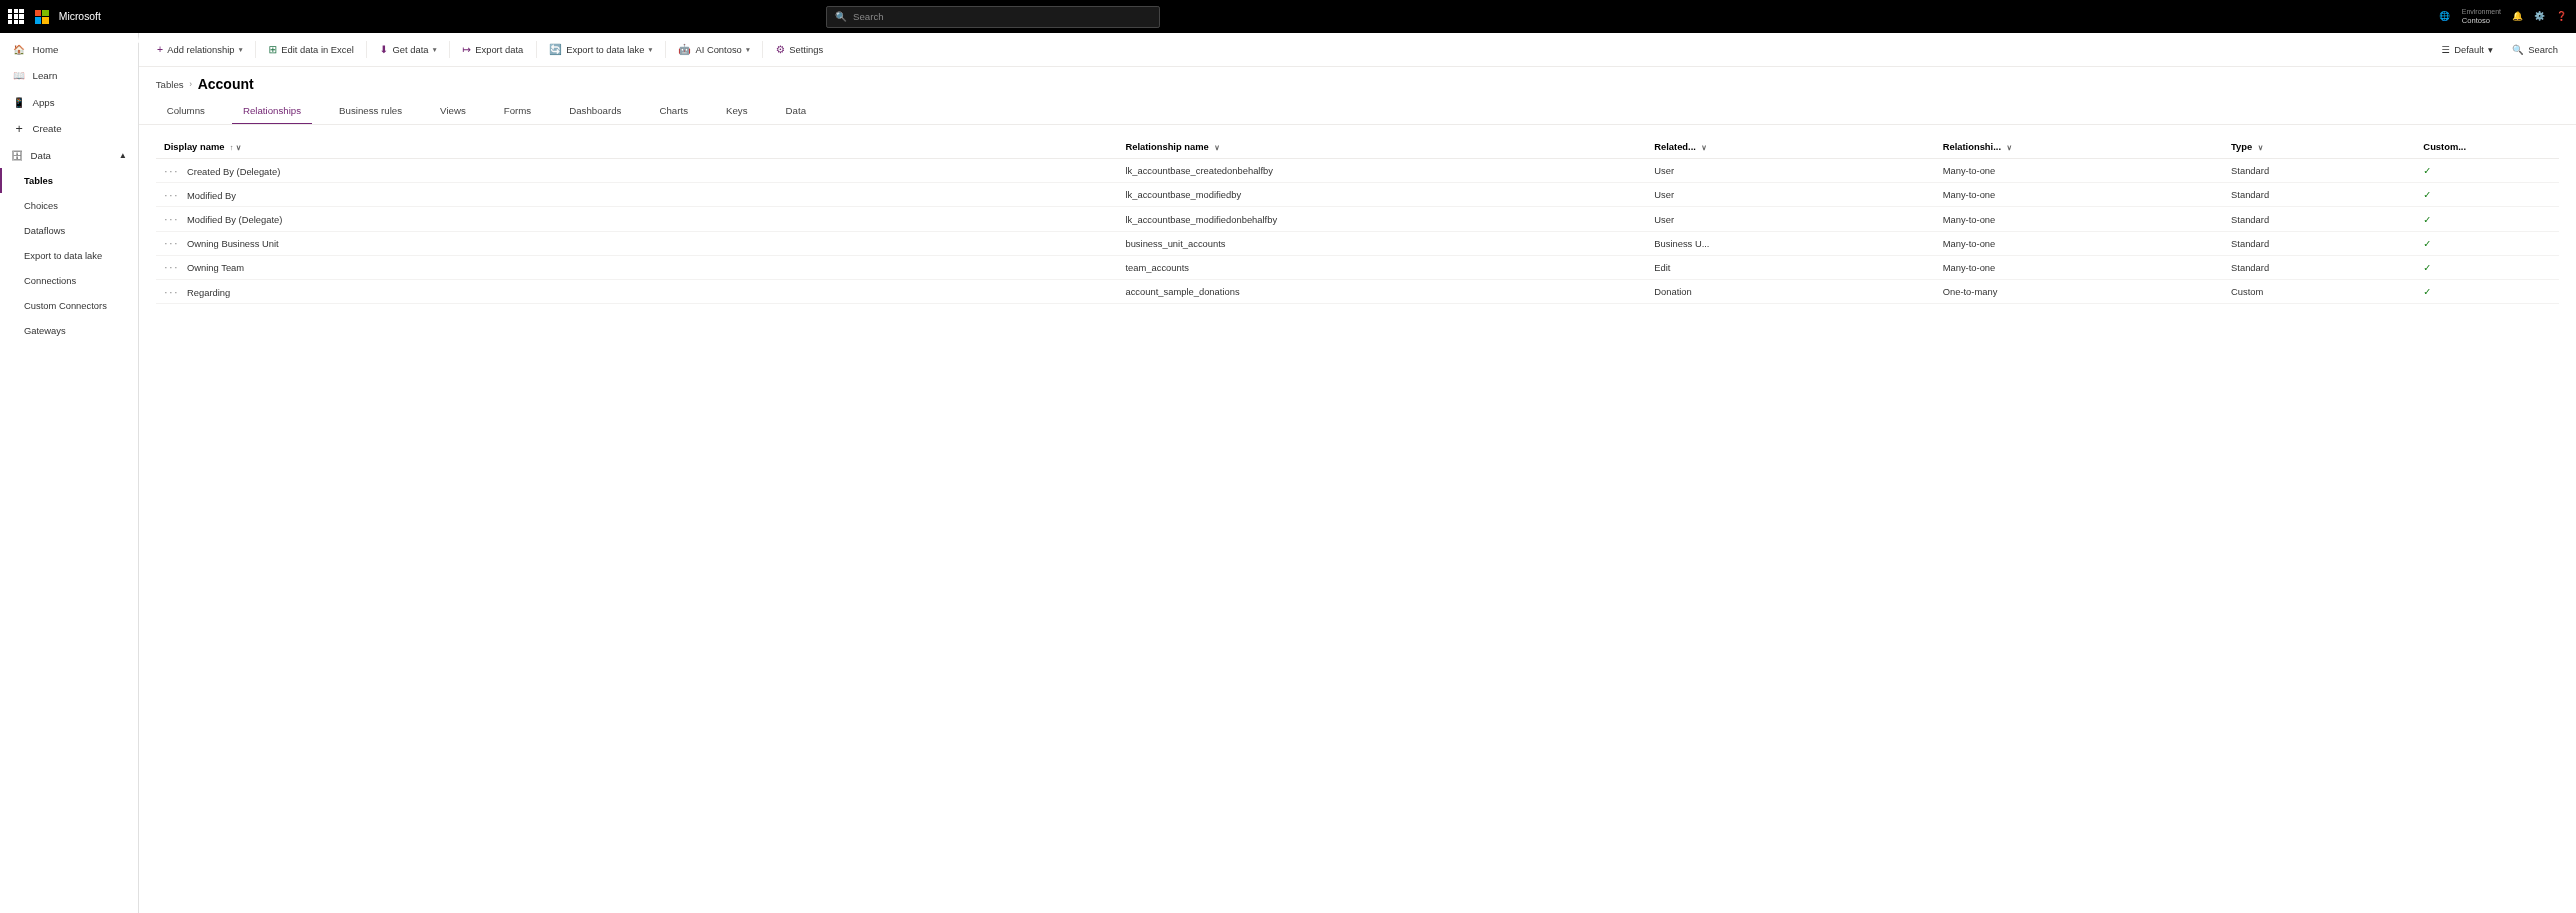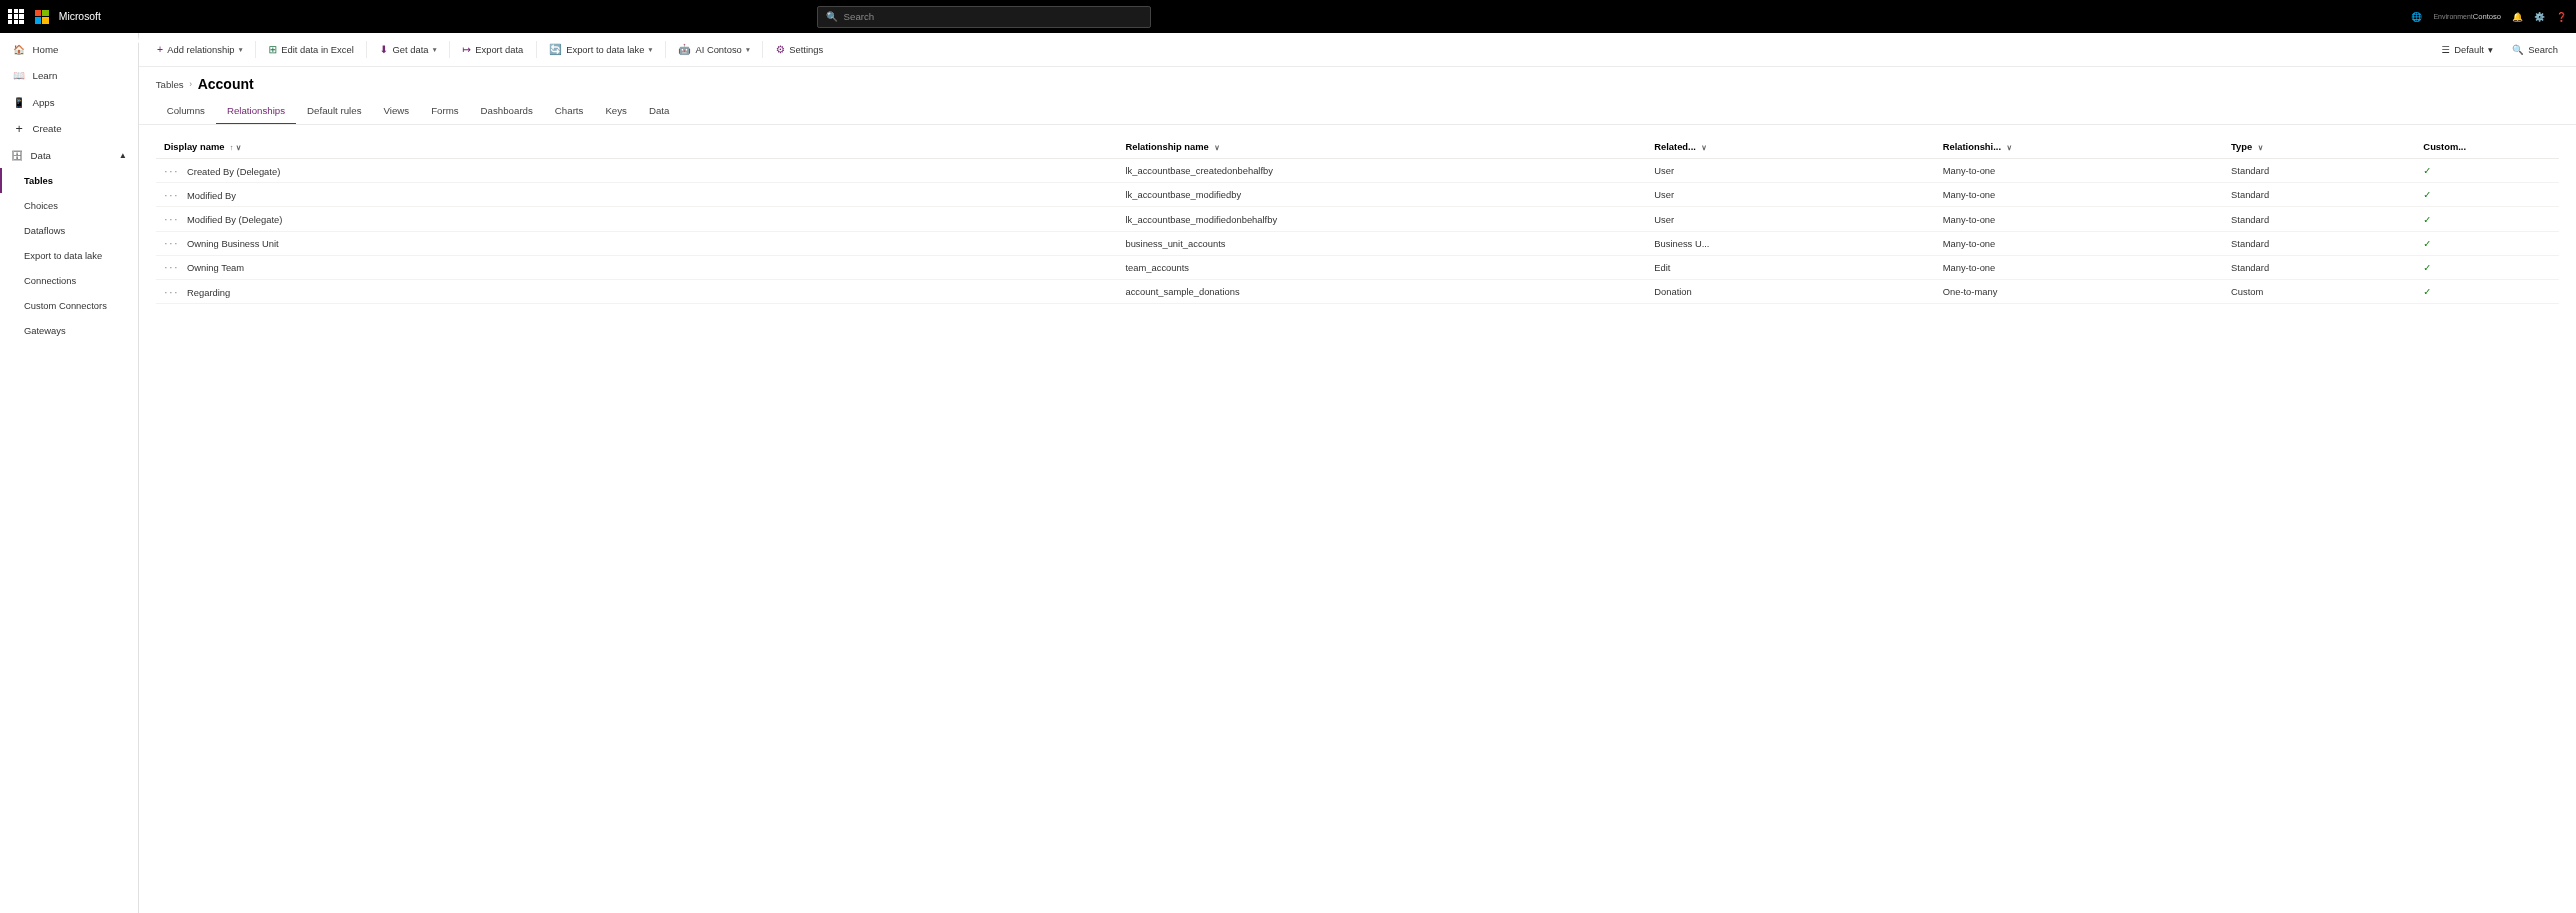--- a/index.html
+++ b/index.html
@@ -47,21 +47,21 @@
       background: transparent;
       border: none;
       outline: none;
       color: #ccc;
       font-size: 9.7px;
       width: 100%;
     }
     .search-bar-top input::placeholder { color: #888; }
     .nav-icons { display: flex; align-items: center; gap: 11px; margin-left: auto; }
     .nav-icon-btn { background: none; border: none; cursor: pointer; color: #ccc; display: flex; align-items: center; gap: 4.2px; font-size: 9px; }
-    .env-info { display: flex; flex-direction: row; font-size: 7.6px; color: #ccc; line-height: 1.3; }
+    .env-info { display: flex; flex-direction: column; font-size: 7.6px; color: #ccc; line-height: 1.3; }
     .env-label { font-size: 7px; color: #888; }
 
     
     .layout { display: flex; margin-top: 33px; height: calc(100vh - 33px); }
 
     
     .sidebar {
       width: 139px;
       background: #fff;
       border-right: 0.7px solid #e0e0e0;
@@ -143,21 +143,21 @@
     .breadcrumb-link { color: #444; cursor: pointer; }
     .breadcrumb-chevron { color: #888; font-size: 8.3px; }
     .breadcrumb-current { font-size: 14px; font-weight: 700; color: #000; }
 
     
     .tabs {
       display: flex;
       align-items: center;
       padding: 0 16.7px;
       border-bottom: 0.7px solid #edebe9;
-      gap: 0;
+      gap: 16px;
     }
     .tab {
       padding: 7px 11px;
       cursor: pointer;
       font-size: 9.7px;
       color: #444;
       border-bottom: 1.4px solid transparent;
       white-space: nowrap;
     }
     .tab.active { color: #742774; border-bottom-color: #742774; font-weight: 500; }
@@ -343,21 +343,21 @@
     </div>
 
     <div class="tabs">
       <div class="tab">
         <span>Columns</span>
       </div>
       <div class="tab active">
         <span>Relationships</span>
       </div>
       <div class="tab">
-        <span>Default rules</span>
+        <span>Business rules</span>
       </div>
       <div class="tab">
         <span>Views</span>
       </div>
       <div class="tab">
         <span>Forms</span>
       </div>
       <div class="tab">
         <span>Dashboards</span>
       </div>

